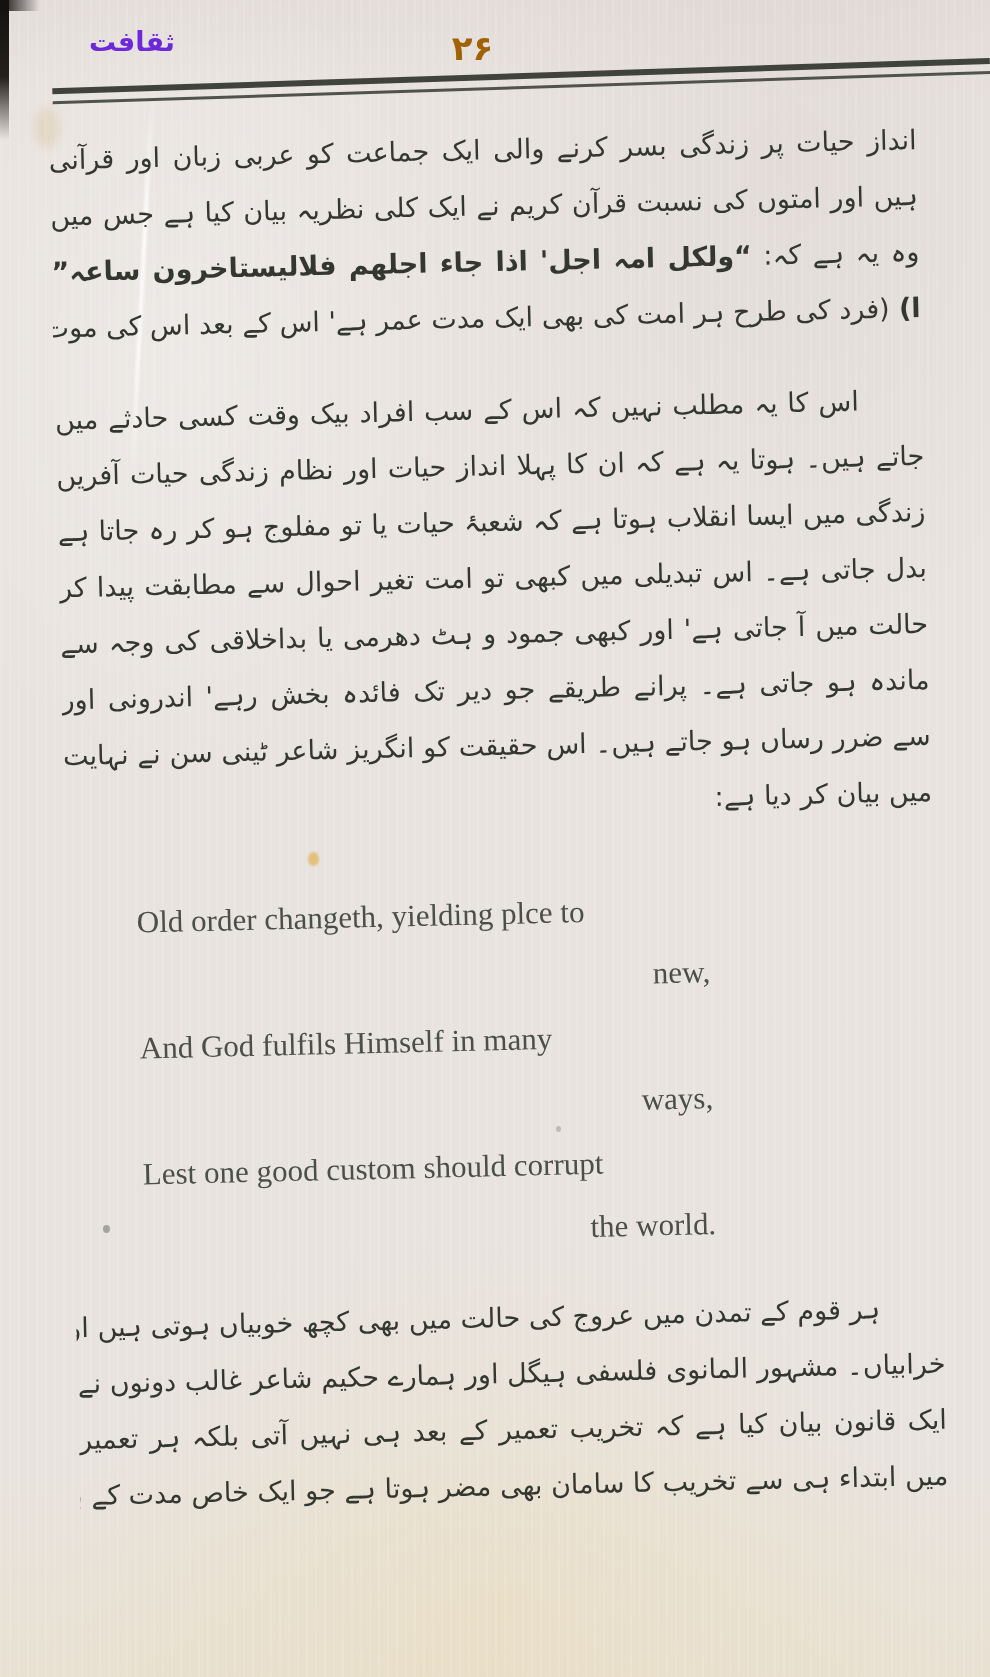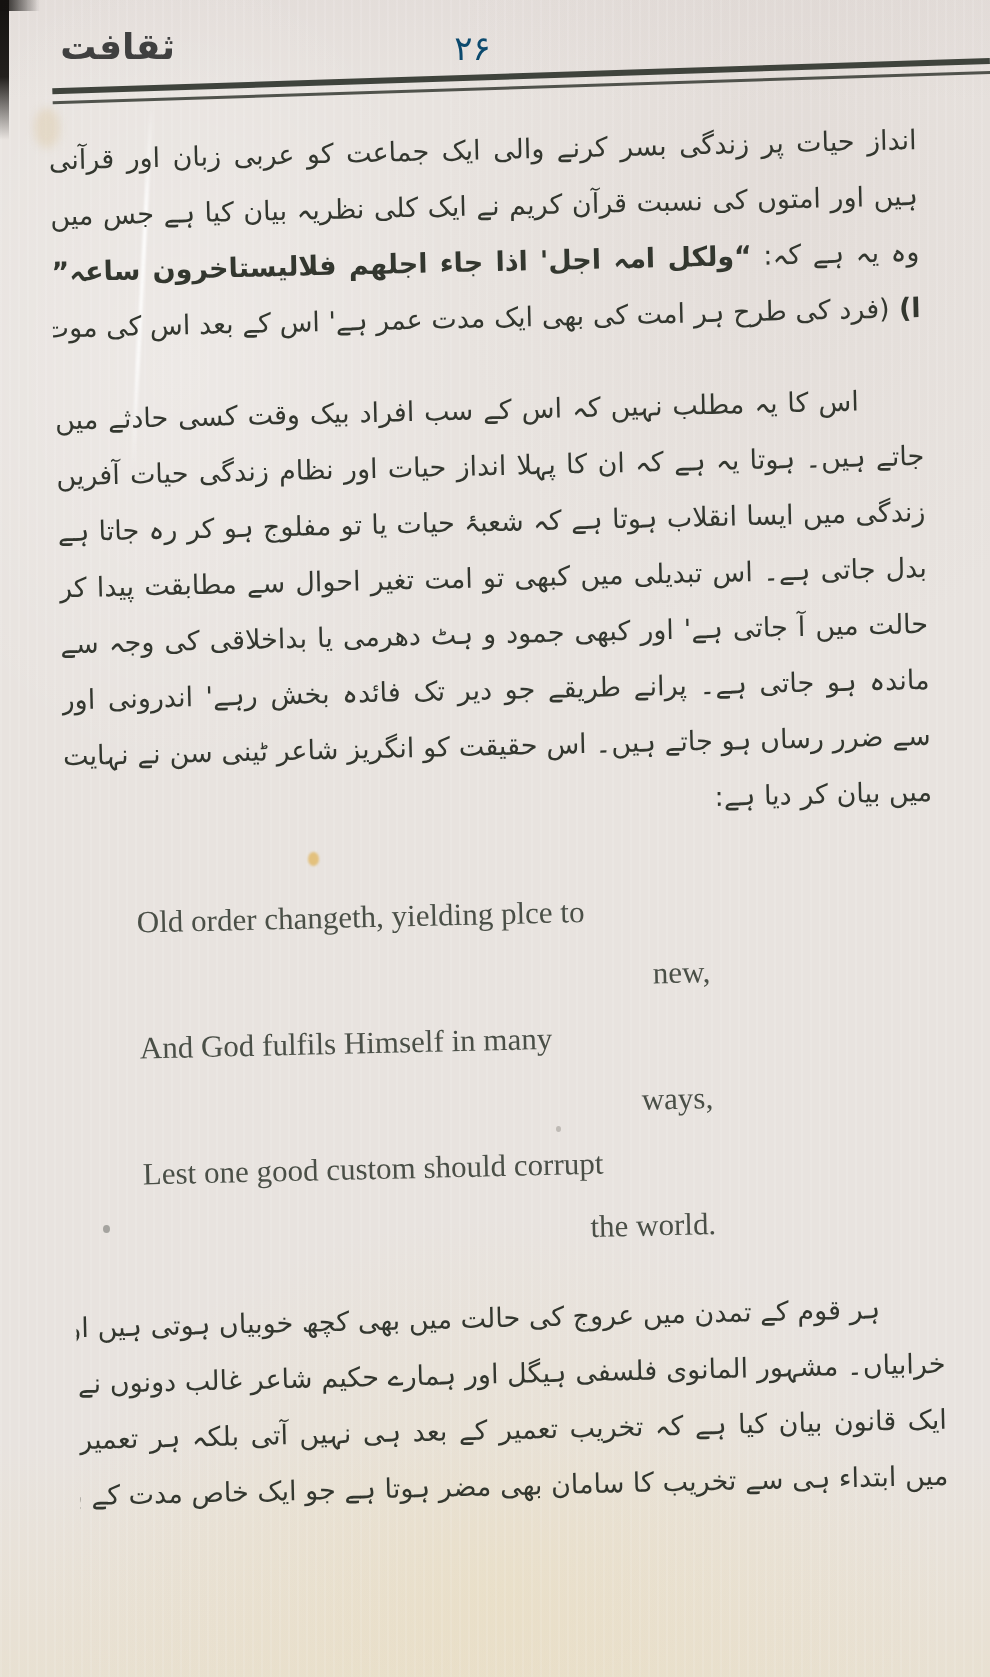--- a/index.html
+++ b/index.html
@@ -43,25 +43,25 @@
     position:absolute;left:34px;top:108px;width:26px;height:40px;border-radius:50%;
     background:rgba(216,190,140,0.30);filter:blur(4px);
   }
   .speck-1{position:absolute;left:103px;top:1225px;width:7px;height:8px;border-radius:50%;
     background:rgba(110,112,105,0.55);filter:blur(0.5px);}
   .speck-2{position:absolute;left:556px;top:1126px;width:5px;height:6px;border-radius:50%;
     background:rgba(140,135,128,0.45);filter:blur(0.5px);}
 
   .header-title{
     position:absolute;left:55px;top:26px;width:120px;
-    direction:rtl;font-size:36px;font-weight:bold;color:#404040;
+    direction:rtl;font-size:27px;font-weight:bold;color:#6d28d9;
   }
   .page-num{
     position:absolute;left:425px;top:28px;width:95px;text-align:center;
-    font-size:34px;font-weight:normal;color:#0c4a6e;letter-spacing:6px;
+    font-size:34px;font-weight:bold;color:#a16207;letter-spacing:6px;
   }
   .rules{
     position:absolute;left:52px;top:58px;width:938px;
     transform:rotate(-1.85deg);transform-origin:right center;
   }
   .rule-thick{height:6px;background:var(--rule,#3f433c);}
   .rule-thin{height:3px;background:var(--rule,#3f433c);margin-top:7px;opacity:.9;}
 
   .content{
     position:absolute;left:48px;top:112px;width:868px;

